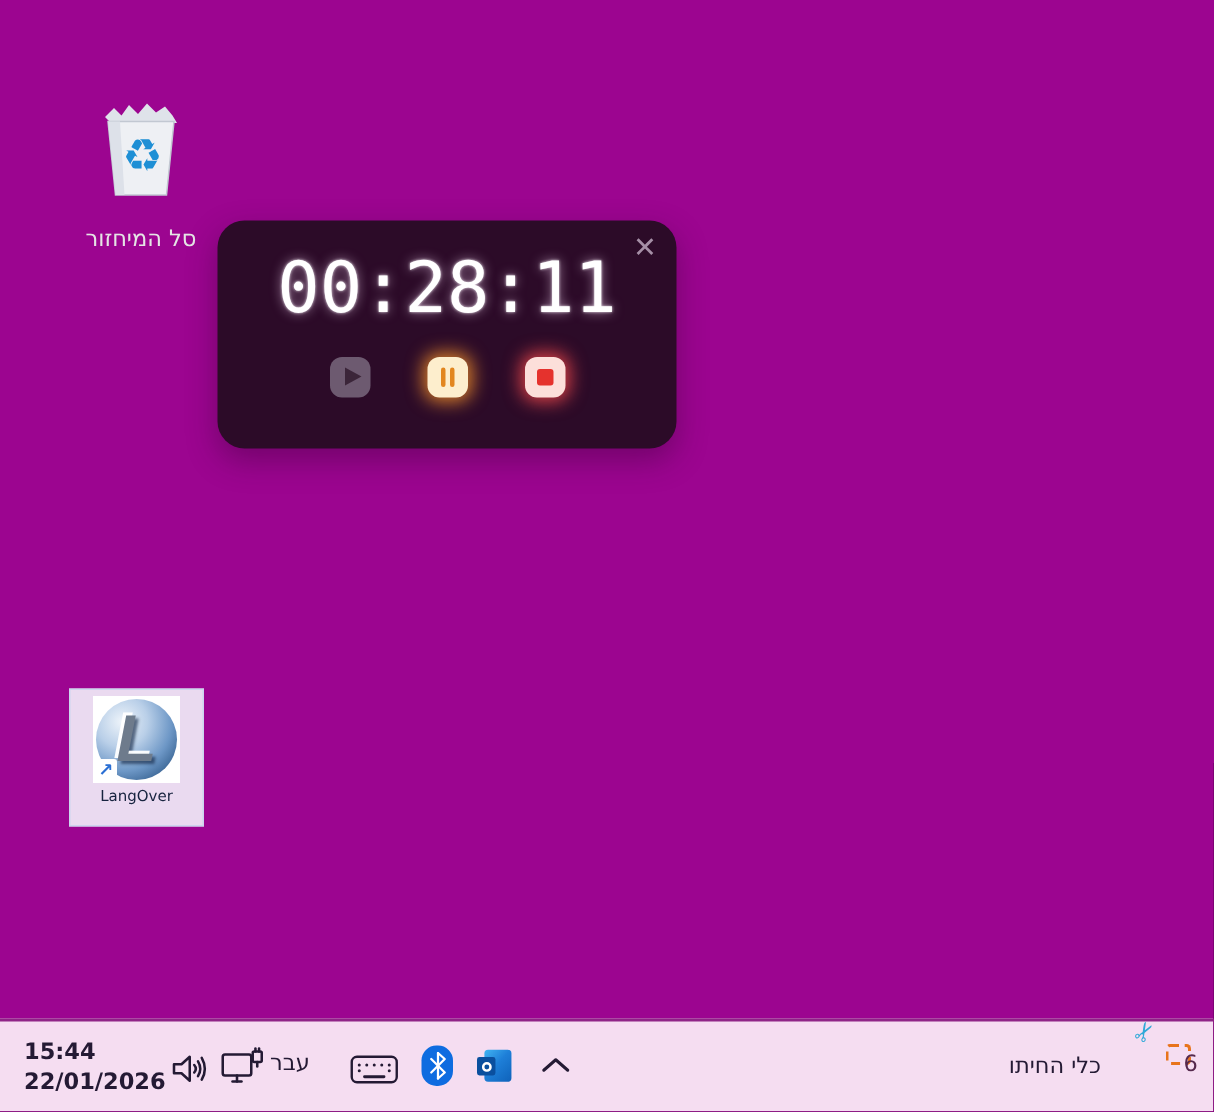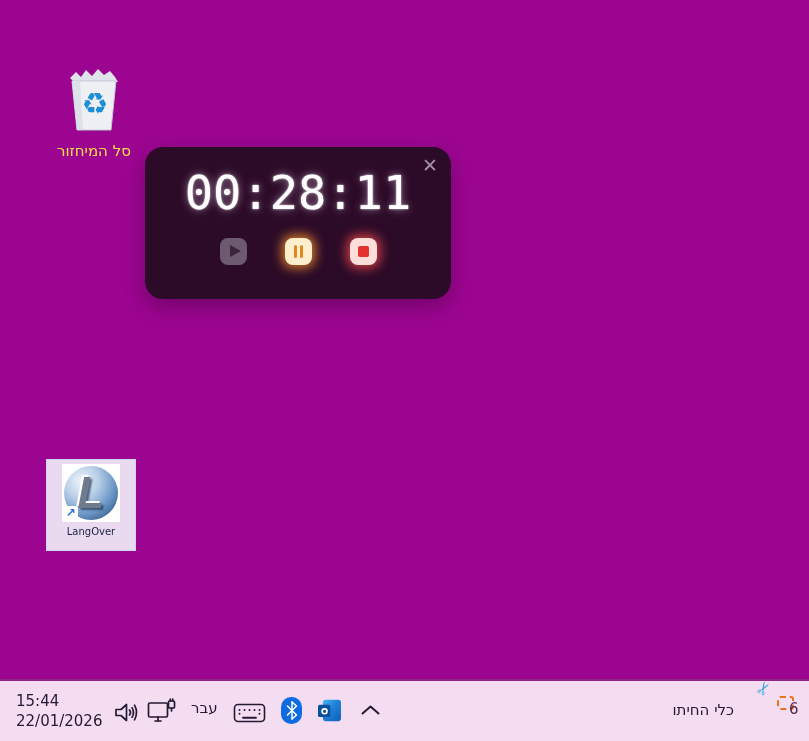--- a/index.html
+++ b/index.html
@@ -6,21 +6,21 @@
   html,body { margin:0; padding:0; background:#6a0060; }
   #screen {
     position:relative; width:809px; height:741px; overflow:hidden;
     background:#9c0590;
     font-family:"DejaVu Sans", sans-serif;
   }
 
   
   .desk-icon { position:absolute; text-align:center; cursor:default; }
   #recycle-bin { left:50px; top:66px; width:88px; }
-  .rb-label { display:block; margin-top:4px; font-size:15px; color:#fde047; }
+  .rb-label { display:block; margin-top:12px; font-size:15px; color:#e5e5e5; }
 
   #langover {
     left:46px; top:459px; width:90px; height:92px;
     background:rgba(240,235,248,0.93);
     border:1px solid #ccd5ee;
   }
   .lo-frame { position:relative; width:58px; height:58px; margin:4px auto 0; background:#fff; }
   .lo-sphere {
     position:absolute; inset:2px; border-radius:50%;
     background:radial-gradient(circle at 32% 28%, #eef4fa 0%, #b9cfe8 32%, #6d97c6 62%, #35608f 85%, #274b73 100%);
@@ -71,22 +71,22 @@
   .ctl-stop { background:#fcdfda; box-shadow:0 0 11px 3px rgba(255,77,77,.8); }
   .stop-square { position:absolute; left:8px; top:8px; width:11px; height:11px; background:#e5322d; border-radius:2px; }
 
   
   #taskbar {
     position:absolute; left:0; bottom:0; width:809px; height:62px;
     background:#f5ddf1; border-top:2px solid #8f2487;
     color:#241a34;
   }
   .tb-abs { position:absolute; }
-  #tb-clock { left:16px; top:10px; font-size:15px; line-height:20px; cursor:default; }
-  #tb-lang { left:191px; top:18px; font-size:15px; }
+  #tb-clock { left:16px; top:10px; font-size:15px; line-height:20px; cursor:default;font-weight:bold; }
+  #tb-lang { left:180px; top:18px; font-size:15px; }
   svg.tbicon { display:block; }
   .bt-badge {
     position:absolute; left:281px; top:16px; width:21px; height:27px;
     background:#0e6ce0; border-radius:10px;
   }
   .bt-badge svg { position:absolute; left:4.5px; top:4px; }
   .tb-chevron { left:360px; top:23px; }
 
   
   .ol-icon { position:relative; width:28px; height:28px; }

